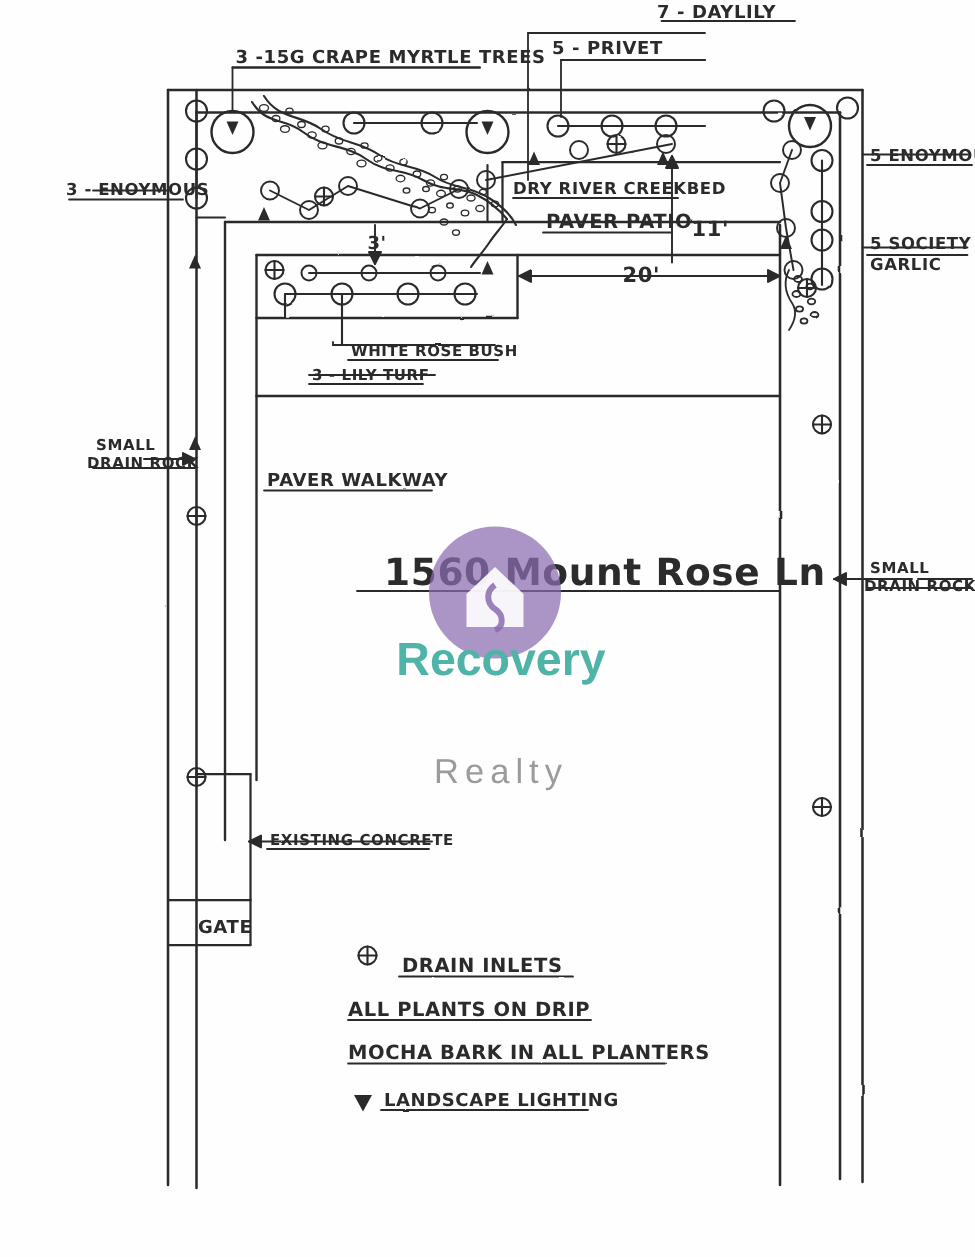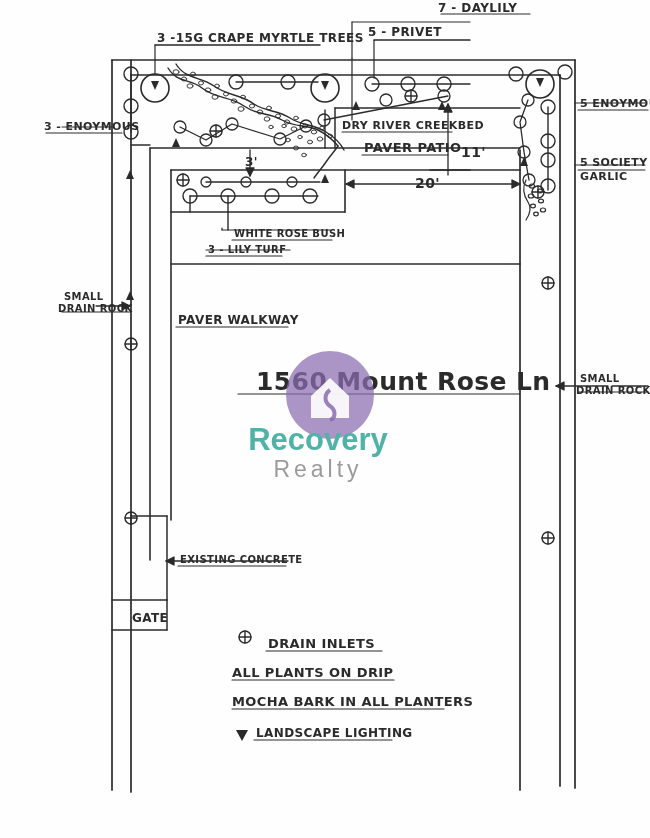--- a/index.html
+++ b/index.html
@@ -332,20 +332,20 @@
     </g>
   </svg>
 
   <div class="wm" style="left:285px;top:350px;width:90px;height:90px;">
     <svg viewBox="0 0 90 90" width="90" height="90">
       <circle cx="45" cy="45" r="44" fill="#8a6cb0" opacity="0.72"></circle>
       <path d="M26 46 L45 28 L64 46 L64 68 L26 68 Z" fill="#ffffff" opacity="0.9"></path>
       <path d="M45 40 C39 44 39 52 45 56 C51 60 51 68 45 70" fill="none" stroke="#8a6cb0" stroke-width="4" opacity="0.85"></path>
     </svg>
   </div>
-  <div class="wm" style="left:228px;top:424px;width:180px;text-align:center;">
+  <div class="wm" style="left:244px;top:424px;width:180px;text-align:center;">
     <div style="font-size:31px;font-weight:700;color:#4fb3a8;line-height:1;
                 font-family:'Liberation Sans',sans-serif;">Recovery</div>
     <div style="font-size:23px;color:#9b9b9b;letter-spacing:4px;line-height:1.25;
-                font-family:'Liberation Sans',sans-serif;">Realty</div>
+                font-family:'Liberation Sans',sans-serif;margin-top:45px;">Realty</div>
   </div>
 
 </div>
 
 </body></html>

